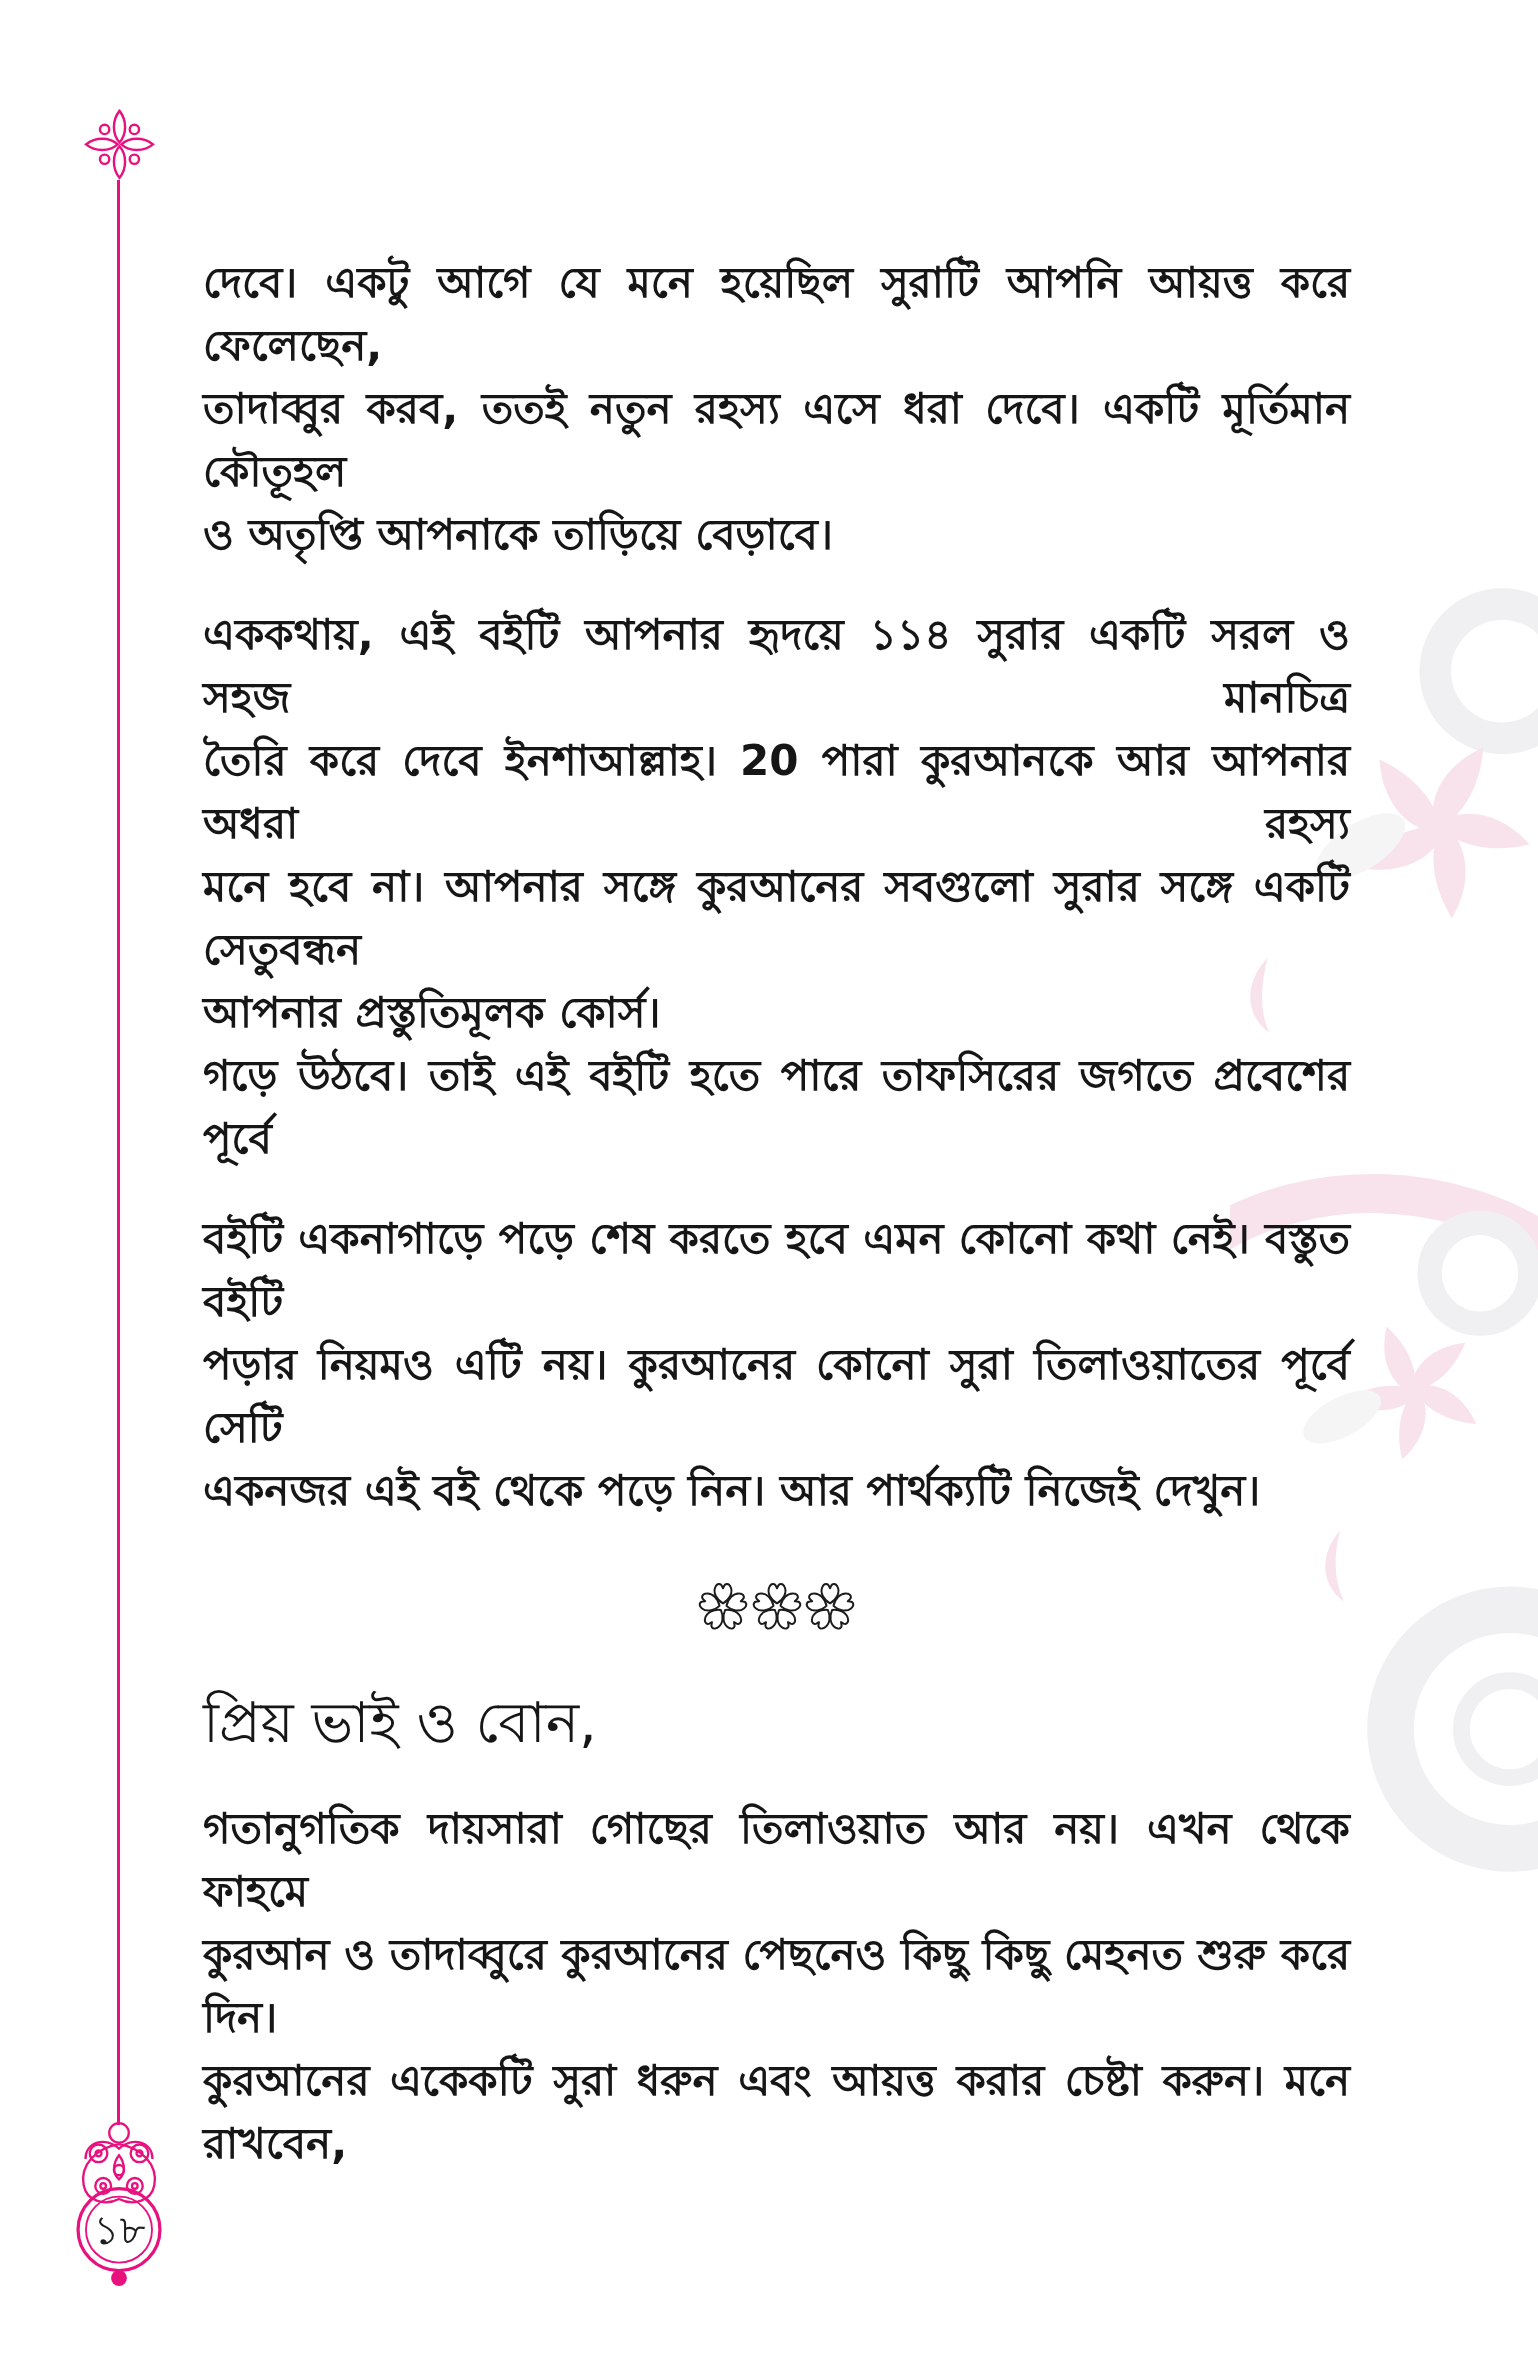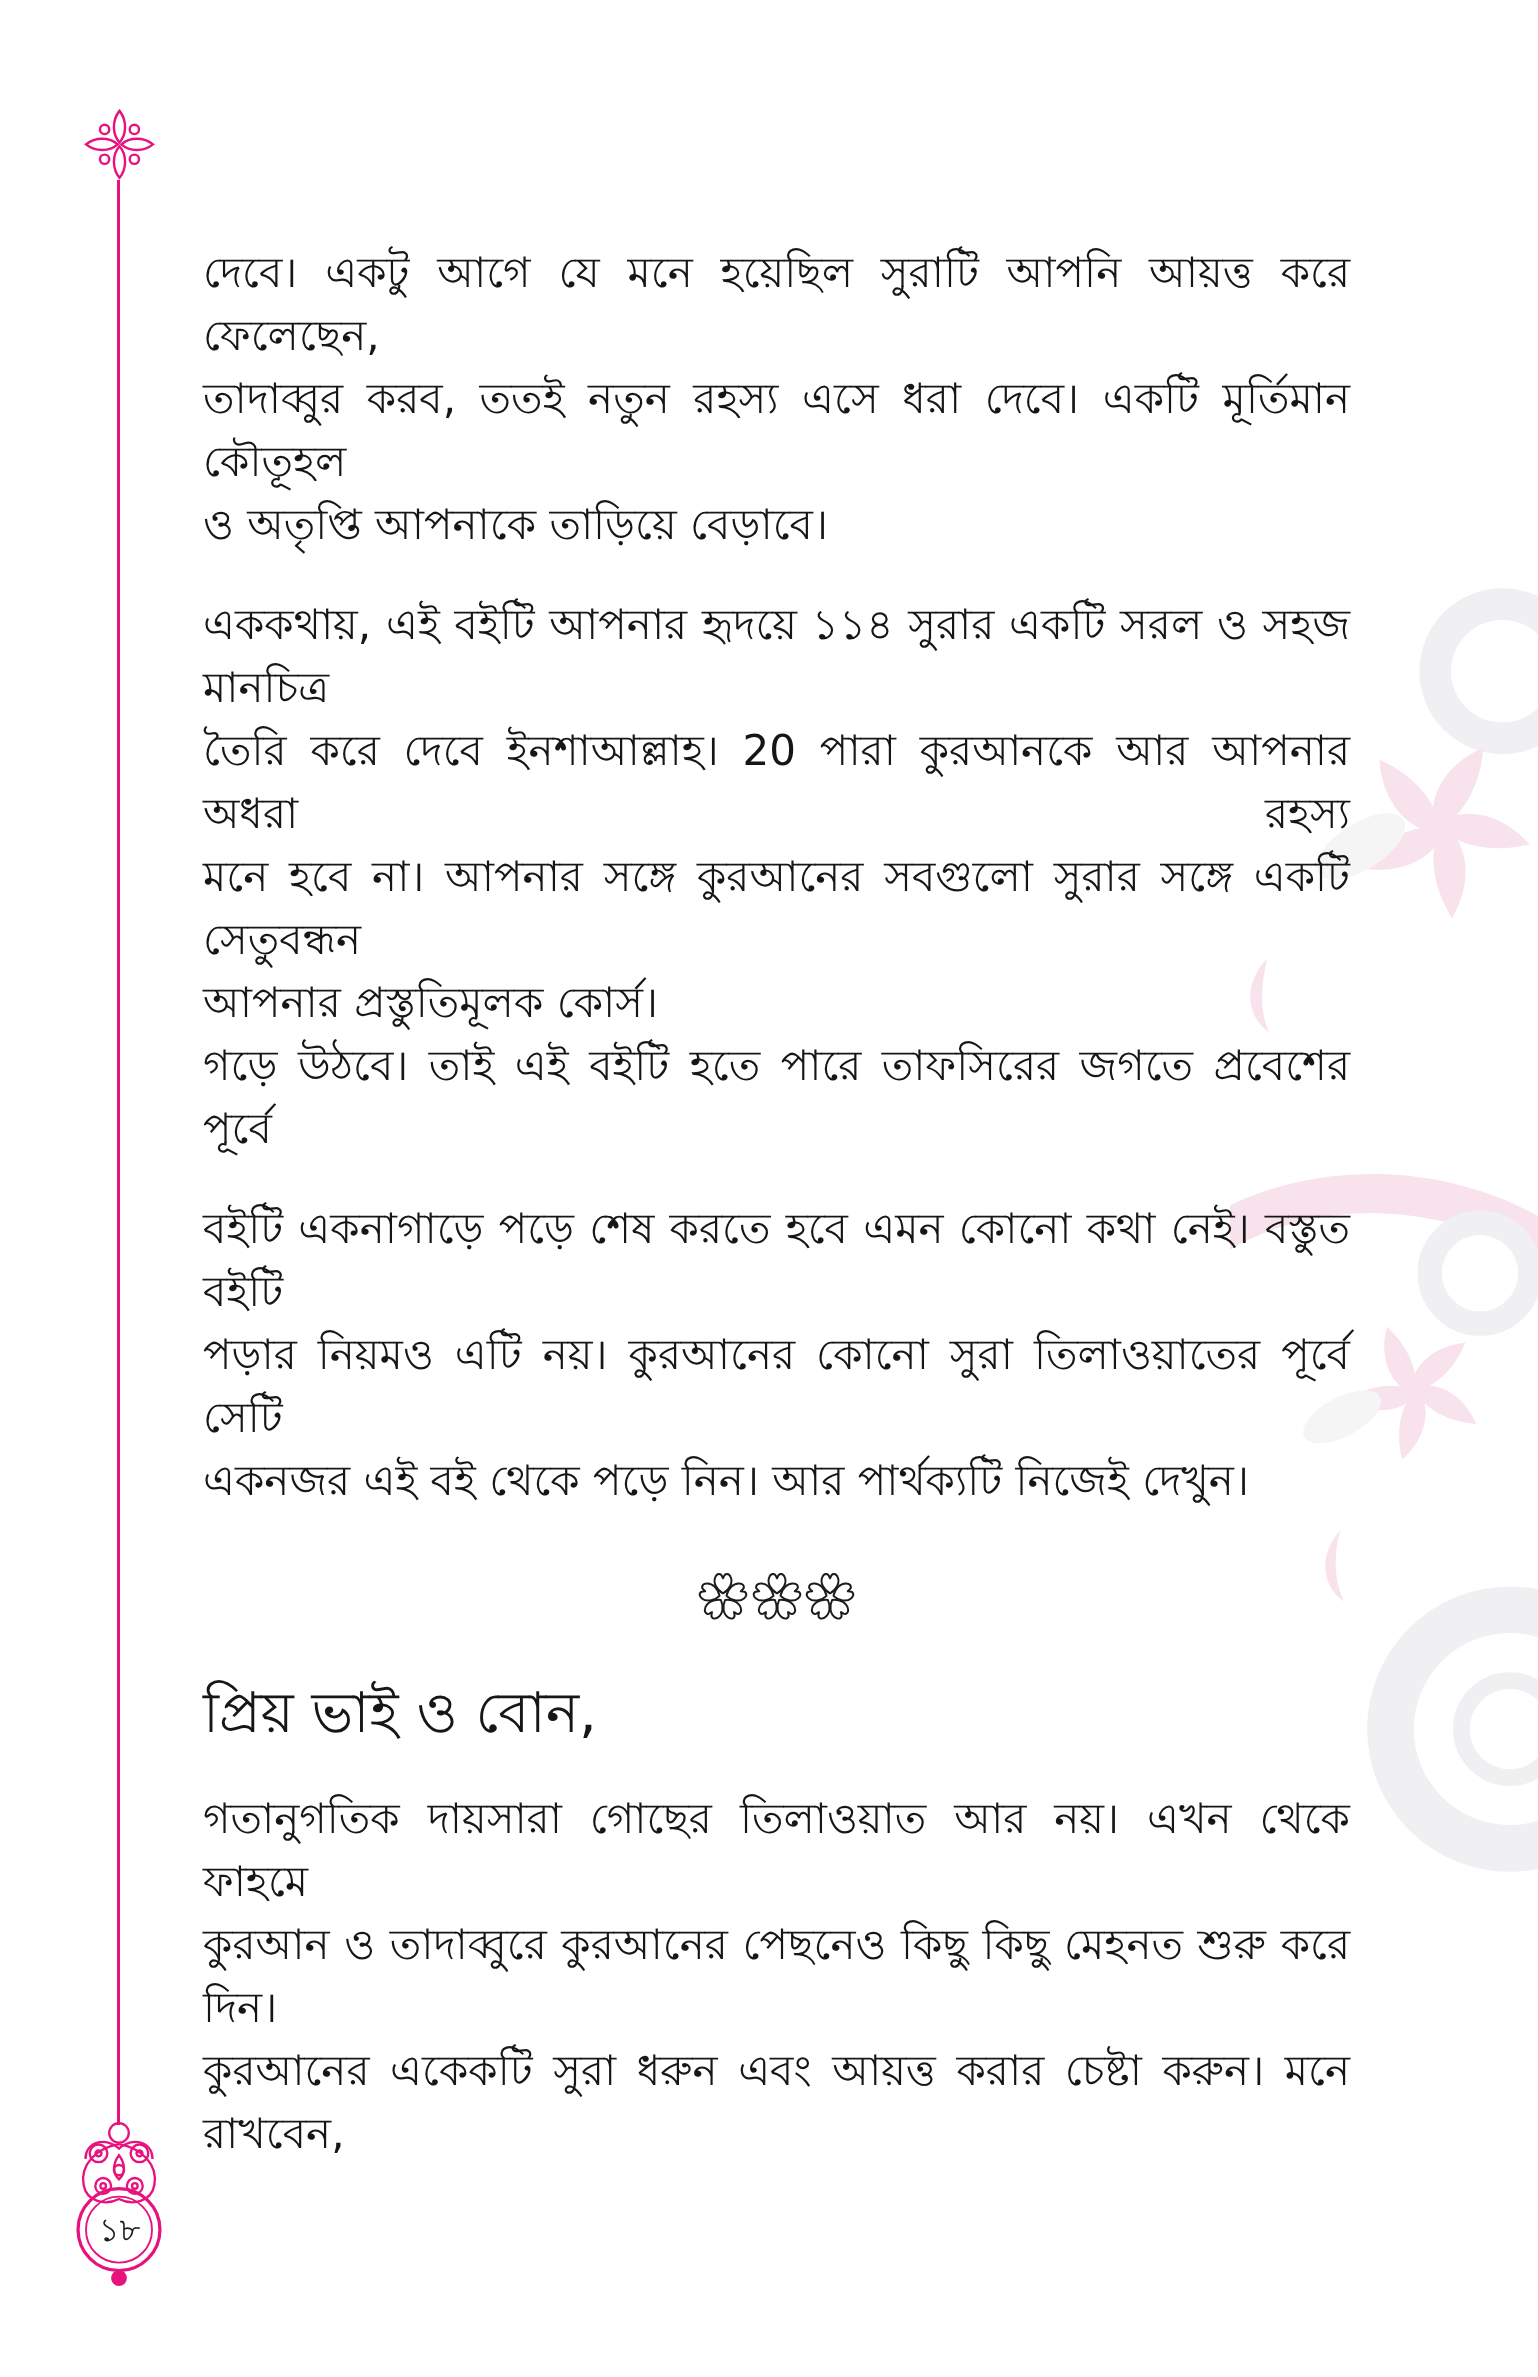--- a/index.html
+++ b/index.html
@@ -12,29 +12,29 @@
     color:#161616;
   }
   
   .watermark{position:absolute;right:0;top:578px;width:308px;height:1454px;pointer-events:none;}
   
   .rail-line{position:absolute;left:117px;top:180px;width:2.8px;height:1945px;background:#e8127f;}
   .top-flower{position:absolute;left:73px;top:96px;width:93px;height:93px;}
   .bottom-ornament{position:absolute;left:35px;top:2118px;width:168px;height:214px;}
   .page-number{
     position:absolute;left:73px;top:2202px;width:93px;height:56px;
-    line-height:56px;text-align:center;font-size:32px;color:#1d1d1d;
+    line-height:56px;text-align:center;font-size:40px;color:#1d1d1d;
   }
   
   .content{
     position:absolute;left:203px;top:0;width:1147px;
     padding-top:233px;
     z-index:2;
   }
-  .para{margin:8px 0 37px 0;}
+  .para{margin:18px 0 37px 0;font-weight:bold;}
   .line{
     font-size:42px;line-height:63px;
     text-align:justify;text-align-last:justify;
     white-space:normal;
     color:#161616;
   }
   .line.last{text-align-last:left;}
   .divider{
     margin-top:52px;margin-bottom:0;
     height:69px;display:flex;justify-content:center;align-items:center;gap:1.9px;

